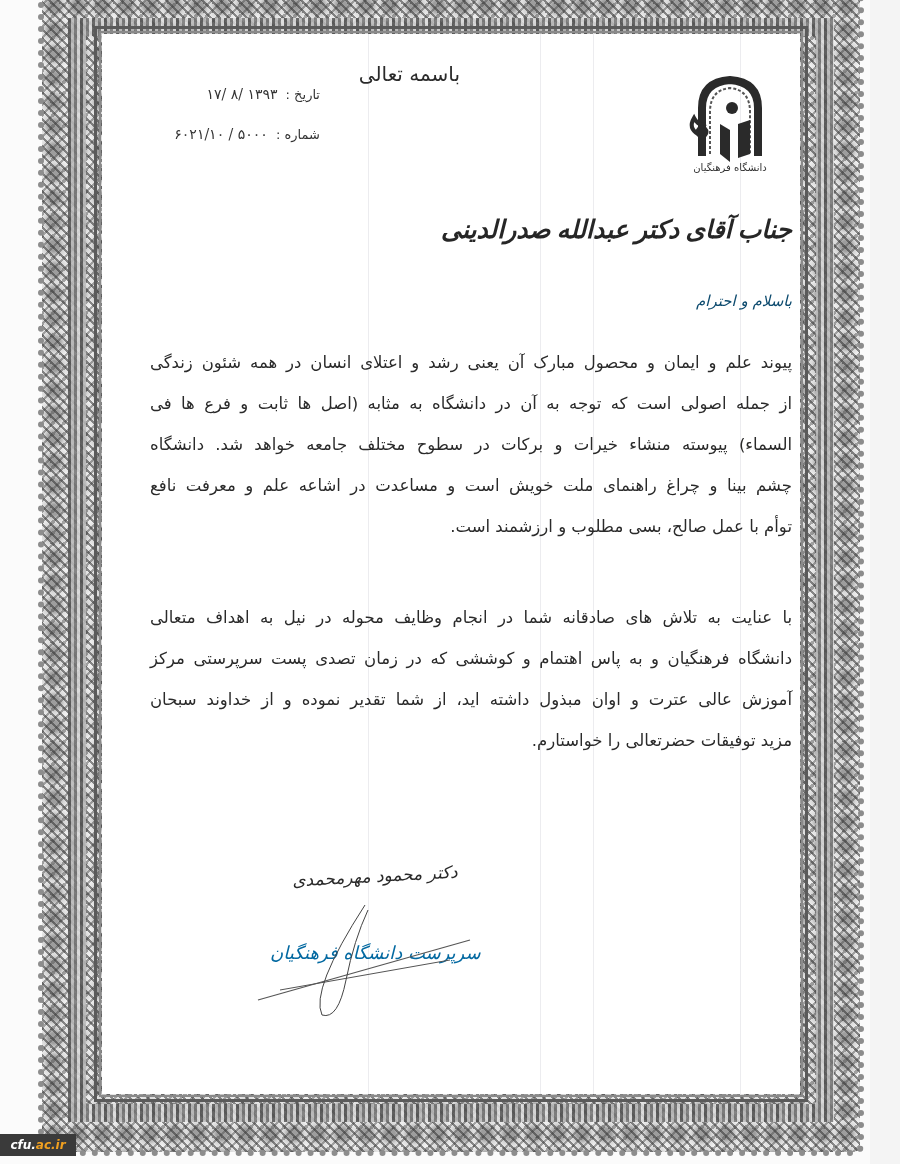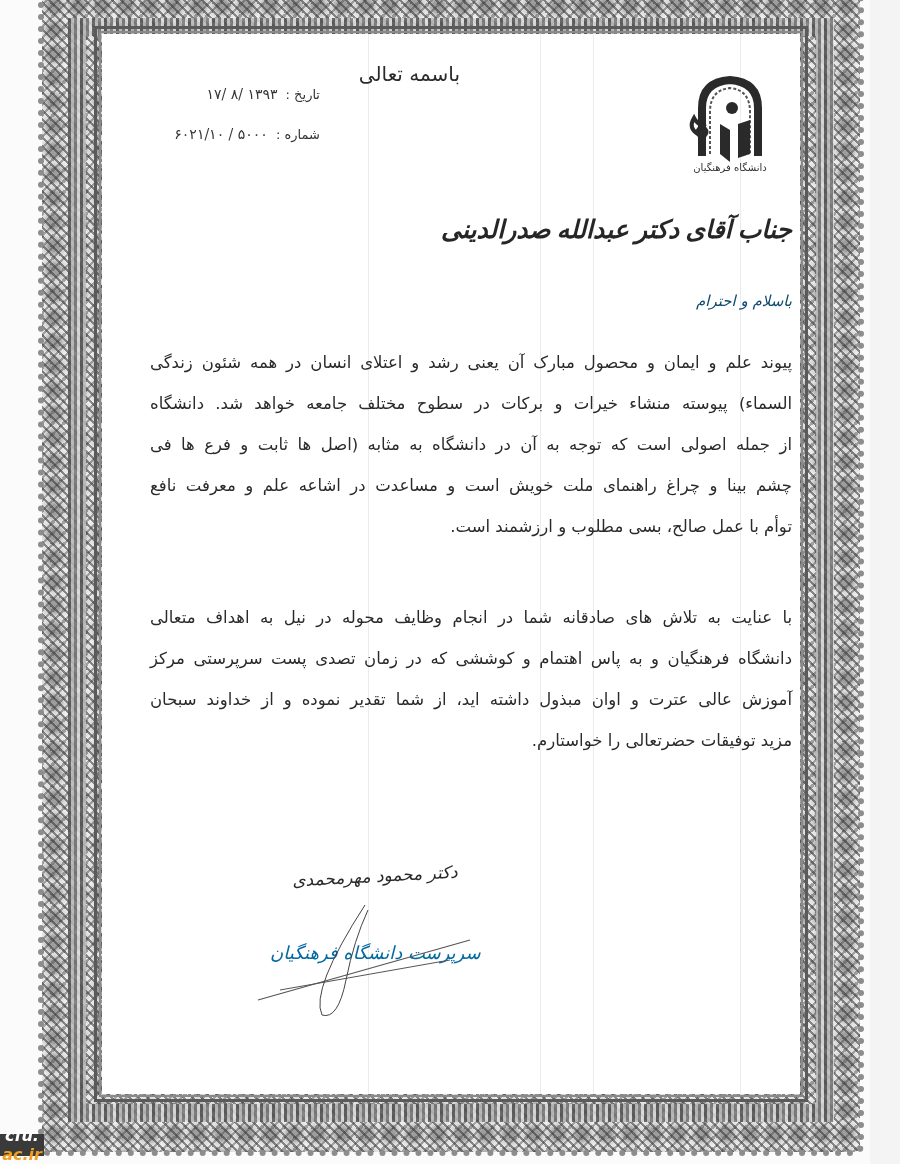--- a/index.html
+++ b/index.html
@@ -59,21 +59,21 @@
     .para .line.last { text-align-last: right; }
     .para1 { top: 342px; }
     .para2 { top: 597px; }
 
     
     .signer-name { position: absolute; left: 292px; top: 866px; direction: rtl; font-family: "DejaVu Serif", serif; font-style: italic; font-size: 17px; color: #2a2a2a; white-space: nowrap; transform: rotate(-3deg); }
     .signer-title { position: absolute; left: 270px; top: 942px; direction: rtl; font-family: "DejaVu Serif", serif; font-style: italic; font-size: 18px; color: #0369a1; white-space: nowrap; }
     .sig-svg { position: absolute; left: 250px; top: 880px; width: 230px; height: 140px; }
 
     
-    .badge { position: absolute; left: 0; top: 1134px; width: 44px; height: 22px; background: #3a3a3a; display: flex; align-items: center; justify-content: center; font-family: "DejaVu Sans", sans-serif; font-weight: bold; font-style: italic; font-size: 16px; flex-direction: column; }
+    .badge { position: absolute; left: 0; top: 1134px; width: 76px; height: 22px; background: #3a3a3a; display: flex; align-items: center; justify-content: center; font-family: "DejaVu Sans", sans-serif; font-weight: bold; font-style: italic; font-size: 12px; }
     .badge .b1 { color: #ffffff; }
     .badge .b2 { color: #f0a020; }
   </style>
 </head>
 <body>
 
 <div class="scan"></div>
 <div class="scan-edge-right"></div>
 
 <div class="frame-outer"></div>
@@ -108,22 +108,22 @@
   <path d="M18 66 Q8 60 14 50 Q18 58 26 56" fill="none" stroke="#2a2a2a" stroke-width="4"></path>
   <circle cx="22" cy="64" r="5" fill="none" stroke="#2a2a2a" stroke-width="3"></circle>
 </svg>
 <div class="logo-caption">دانشگاه فرهنگیان</div>
 
 <div class="salutation">جناب آقای دکتر عبدالله صدرالدینی</div>
 <div class="greeting">باسلام و احترام</div>
 
 <div class="para para1">
   <span class="line">پیوند علم و ایمان و محصول مبارک آن یعنی رشد و اعتلای انسان در همه شئون زندگی</span>
+  <span class="line">از جمله اصولی است که توجه به آن در دانشگاه به مثابه (اصل ها ثابت و فرع ها فی</span>
   <span class="line">السماء) پیوسته منشاء خیرات و برکات در سطوح مختلف جامعه خواهد شد. دانشگاه</span>
-  <span class="line">از جمله اصولی است که توجه به آن در دانشگاه به مثابه (اصل ها ثابت و فرع ها فی</span>
   <span class="line">چشم بینا و چراغ راهنمای ملت خویش است و مساعدت در اشاعه علم و معرفت نافع</span>
   <span class="line last">توأم با عمل صالح، بسی مطلوب و ارزشمند است.</span>
 </div>
 
 <div class="para para2">
   <span class="line">با عنایت به تلاش های صادقانه شما در انجام وظایف محوله در نیل به اهداف متعالی</span>
   <span class="line">دانشگاه فرهنگیان و به پاس اهتمام و کوششی که در زمان تصدی پست سرپرستی مرکز</span>
   <span class="line">آموزش عالی عترت و اوان مبذول داشته اید، از شما تقدیر نموده و از خداوند سبحان</span>
   <span class="line last">مزید توفیقات حضرتعالی را خواستارم.</span>
 </div>

